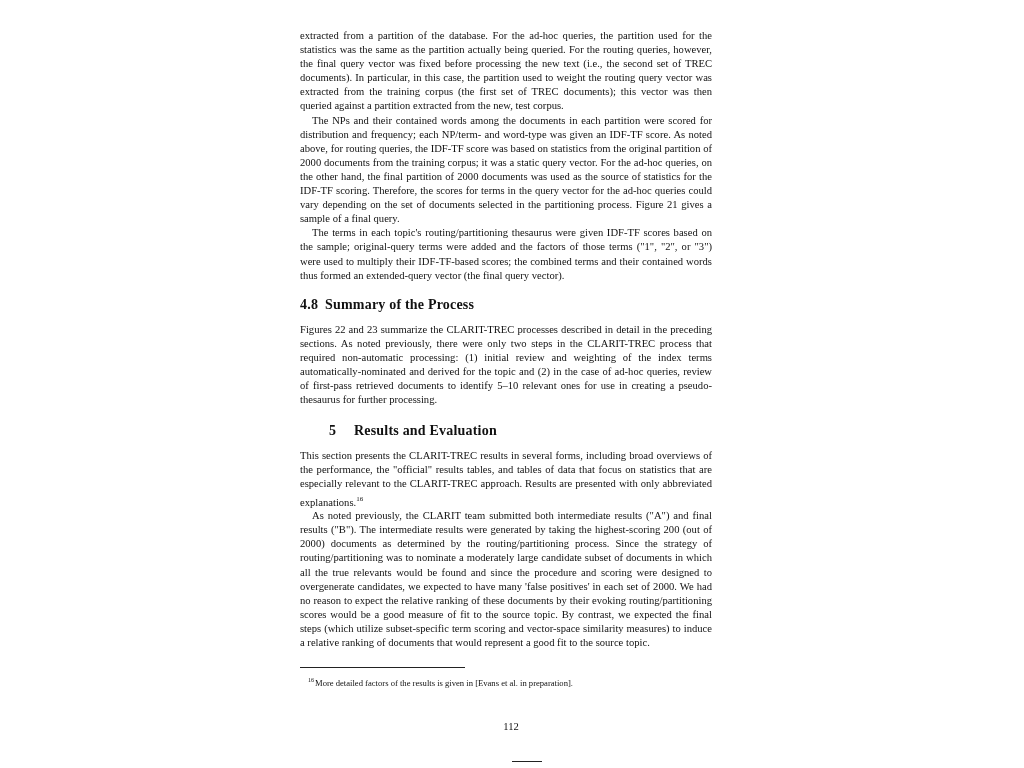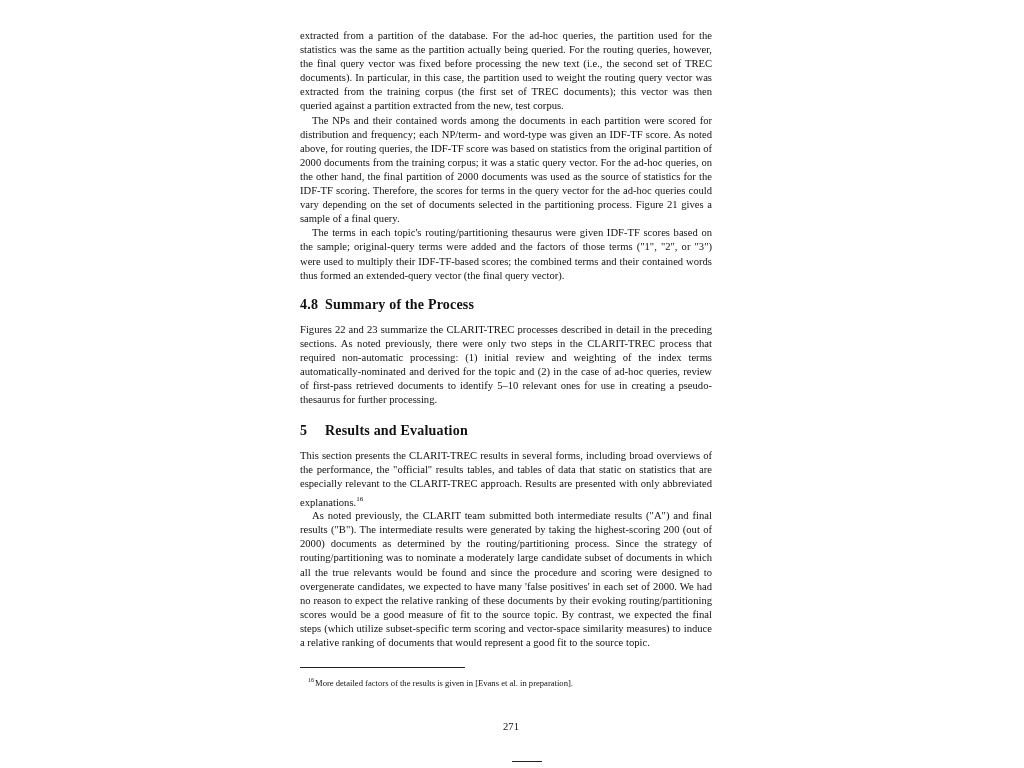--- a/index.html
+++ b/index.html
@@ -5,21 +5,21 @@
   html, body { margin:0; padding:0; background:#ffffff; }
   body { width:1024px; height:768px; position:relative; overflow:hidden; }
   .page { position:absolute; left:300px; top:29px; width:412px;
     font-family:"Liberation Serif", "DejaVu Serif", serif; font-size:10.6px; line-height:14.1px;
     color:#111; text-align:justify; }
   p { margin:0; }
   p.indent { text-indent:12px; }
   h2 { margin:0; font-size:14px; font-weight:bold; line-height:14px; letter-spacing:0.2px; }
   h2 .num { display:inline-block; width:17px; }
   .sec1 { margin-top:15px; margin-bottom:11px; }
-  .sec2 { margin-top:17px; margin-bottom:11px; }
+  .sec2 { margin-top:17px; margin-bottom:11px;margin-left:29px; }
   .footrule { position:absolute; left:300px; top:667px; width:165px; height:0; border-top:1px solid #222; }
   .footnote { position:absolute; left:308px; top:677px; font-family:"Liberation Serif", serif; font-size:8.6px; color:#111; }
   .footnote sup { font-size:6px; vertical-align:super; margin-right:1px; }
   sup.fn { font-size:7px; }
   .pagenum { position:absolute; left:496px; top:721px; width:30px; text-align:center; font-family:"Liberation Serif", serif; font-size:10.6px; color:#111; }
   .bottomrule { position:absolute; left:512px; top:761px; width:30px; height:0; border-top:1px solid #222; }
 </style>
 </head>
 <body>
 
@@ -29,21 +29,21 @@
   <p class="indent">The terms in each topic's routing/partitioning thesaurus were given IDF-TF scores based on the sample; original-query terms were added and the factors of those terms ("1", "2", or "3") were used to multiply their IDF-TF-based scores; the combined terms and their contained words thus formed an extended-query vector (the final query vector).</p>
 
   <h2 class="sec1">
     <span class="num">4.8</span><span style="display:inline-block;width:8px"></span><span>Summary of the Process</span>
   </h2>
   <p>Figures 22 and 23 summarize the CLARIT-TREC processes described in detail in the preceding sections. As noted previously, there were only two steps in the CLARIT-TREC process that required non-automatic processing: (1) initial review and weighting of the index terms automatically-nominated and derived for the topic and (2) in the case of ad-hoc queries, review of first-pass retrieved documents to identify 5–10 relevant ones for use in creating a pseudo-thesaurus for further processing.</p>
 
   <h2 class="sec2">
     <span class="num">5</span><span style="display:inline-block;width:8px"></span><span>Results and Evaluation</span>
   </h2>
-  <p><span>This section presents the CLARIT-TREC results in several forms, including broad overviews of the performance, the "official" results tables, and tables of data that static on statistics that are especially relevant to the CLARIT-TREC approach. Results are presented with only abbreviated explanations.</span><sup class="fn">16</sup></p>
+  <p><span>This section presents the CLARIT-TREC results in several forms, including broad overviews of the performance, the "official" results tables, and tables of data that focus on statistics that are especially relevant to the CLARIT-TREC approach. Results are presented with only abbreviated explanations.</span><sup class="fn">16</sup></p>
   <p class="indent">As noted previously, the CLARIT team submitted both intermediate results ("A") and final results ("B"). The intermediate results were generated by taking the highest-scoring 200 (out of 2000) documents as determined by the routing/partitioning process. Since the strategy of routing/partitioning was to nominate a moderately large candidate subset of documents in which all the true relevants would be found and since the procedure and scoring were designed to overgenerate candidates, we expected to have many 'false positives' in each set of 2000. We had no reason to expect the relative ranking of these documents by their evoking routing/partitioning scores would be a good measure of fit to the source topic. By contrast, we expected the final steps (which utilize subset-specific term scoring and vector-space similarity measures) to induce a relative ranking of documents that would represent a good fit to the source topic.</p>
 </div>
 
 <div class="footrule"></div>
 <div class="footnote"><sup>16</sup><span>More detailed factors of the results is given in [Evans et al. in preparation].</span></div>
 
-<div class="pagenum">271</div>
+<div class="pagenum">112</div>
 <div class="bottomrule"></div>
 
 </body></html>

